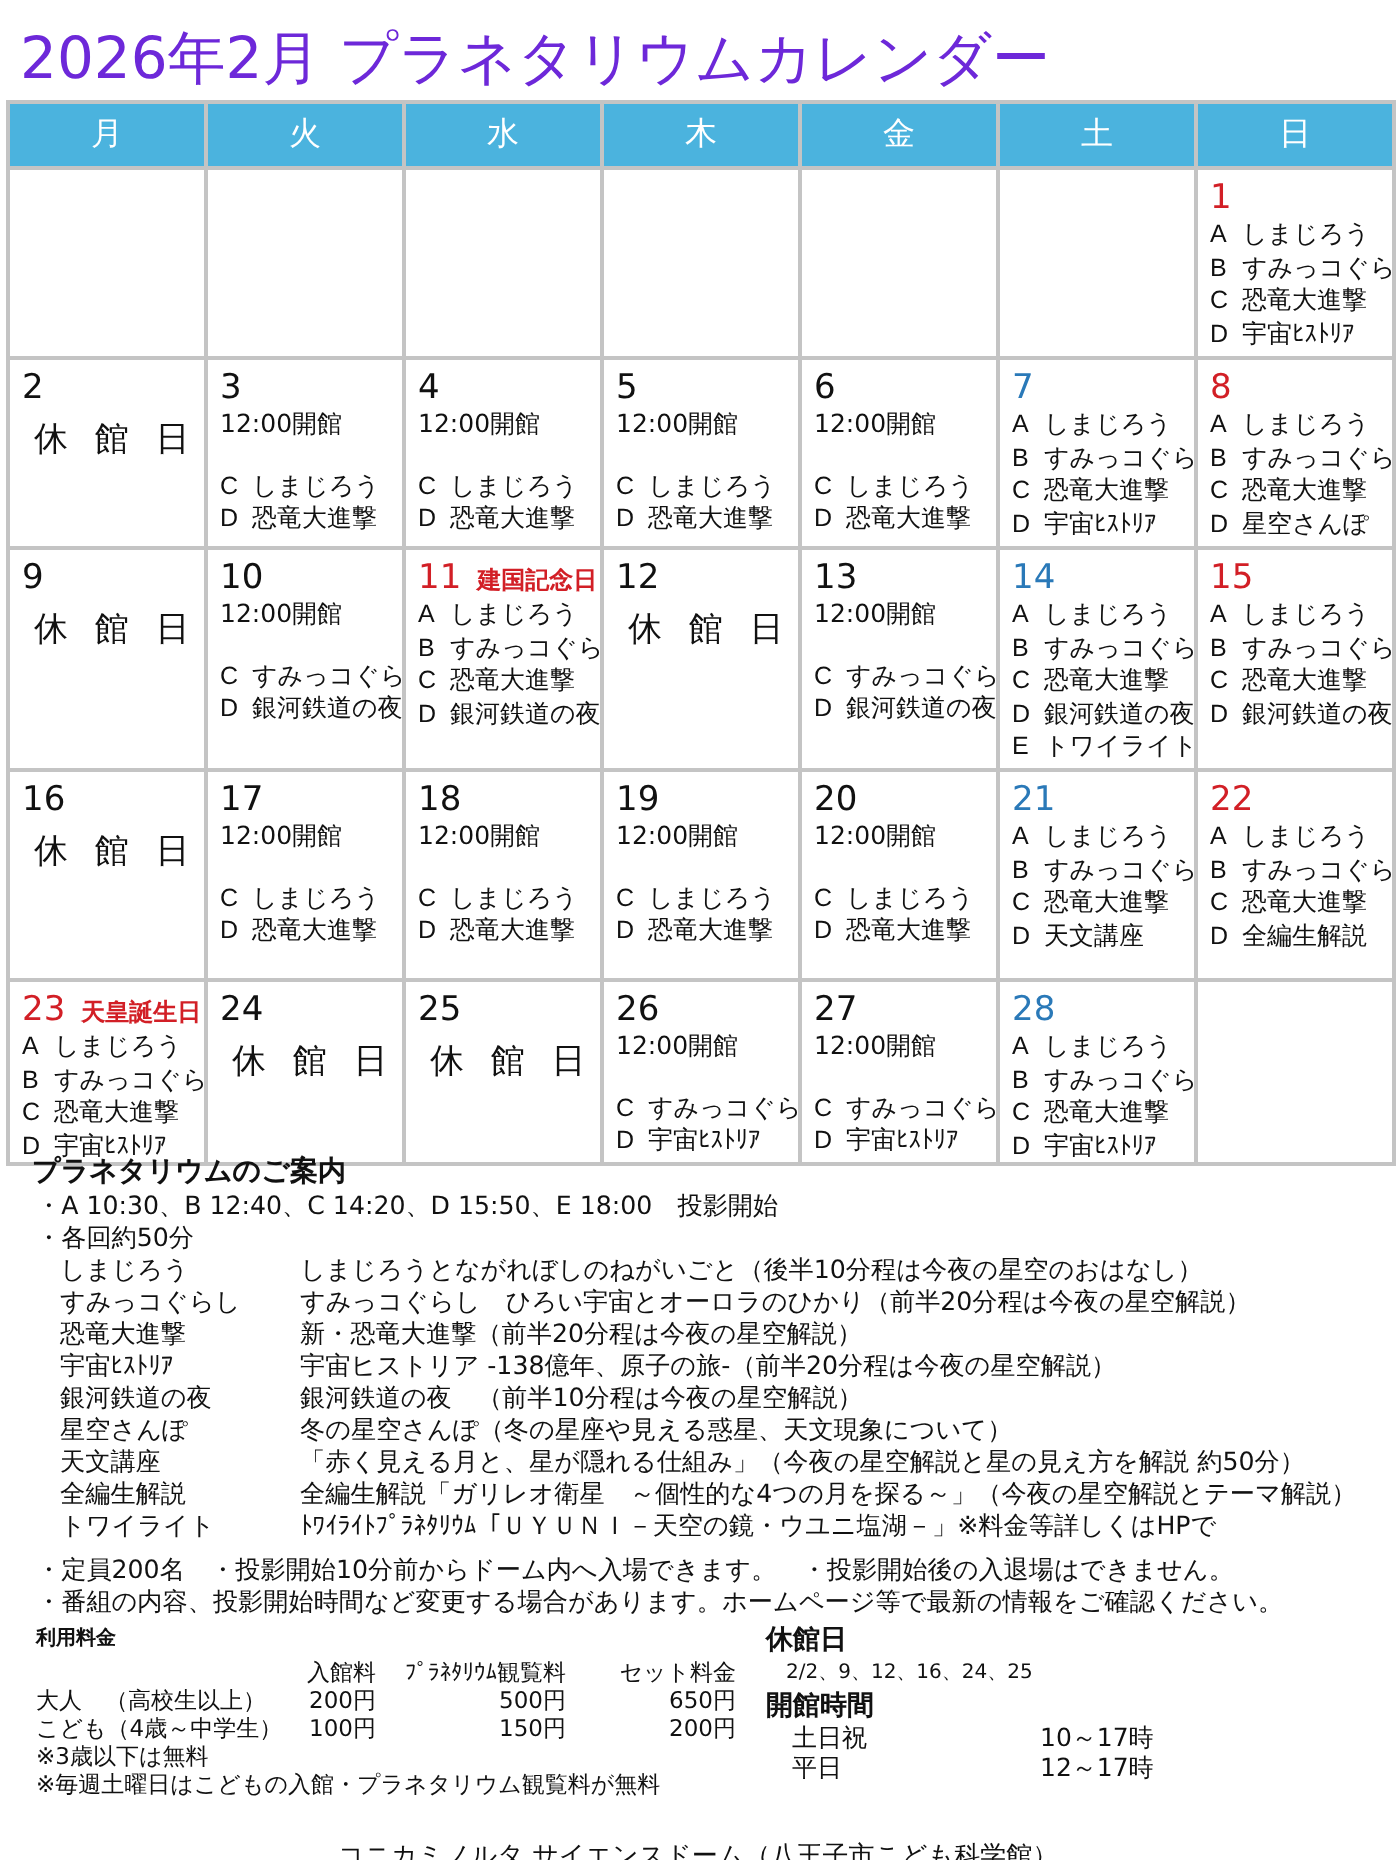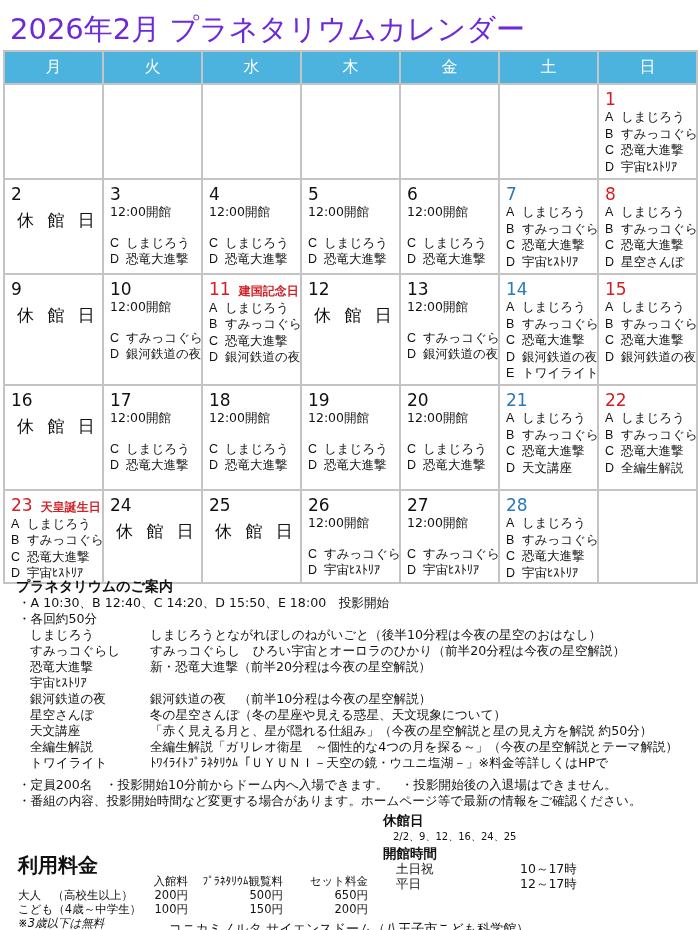--- a/index.html
+++ b/index.html
@@ -29,25 +29,25 @@
 
   .info { position: absolute; left: 18px; top: 578px; width: 670px; font-size: 12.6px; line-height: 16px; }
   .info h3 { font-size: 14px; font-weight: 700; line-height: 17px; margin-left: -2px; }
   .info .item { white-space: nowrap; }
   .prog-row { display: flex; white-space: nowrap; padding-left: 12px; }
   .prog-row .pn { width: 120px; }
   .prog-row .pd { }
   .notes { margin-top: 6px; }
 
   .fees { position: absolute; left: 18px; top: 812px; width: 360px; font-size: 11.5px; line-height: 14px; }
-  .fees h3 { font-size: 20px; font-weight: 700; line-height: 16px; margin-bottom: 1px; margin-top: 45px; }
+  .fees h3 { font-size: 10px; font-weight: 700; line-height: 16px; margin-bottom: 1px; }
   .fee-grid { display: grid; grid-template-columns: 120px 55px 95px 85px; }
   .fee-grid span { white-space: nowrap; }
   .fee-grid .num { text-align: right; padding-right: 5px; }
-  .fee-note { white-space: nowrap; font-style: italic; }
+  .fee-note { white-space: nowrap; }
 
   .hours { position: absolute; left: 383px; top: 812px; width: 300px; font-size: 12.5px; line-height: 15px; }
   .hours h3 { font-size: 13.5px; font-weight: 700; line-height: 16px; }
   .hours .dates { font-size: 10px; padding-left: 10px; line-height: 17px; }
   .hours .hrow { display: flex; padding-left: 13px; }
   .hours .hrow .hl { width: 124px; }
 
   .footer { position: absolute; left: 0; top: 920px; width: 698px; text-align: center; font-size: 13px; line-height: 17px; }
   .footer div { white-space: nowrap; }
 </style>
@@ -138,20 +138,21 @@
       <div class="prog-row">
         <span class="pn">すみっコぐらし</span>
         <span class="pd">すみっコぐらし　ひろい宇宙とオーロラのひかり（前半20分程は今夜の星空解説）</span>
       </div>
       <div class="prog-row">
         <span class="pn">恐竜大進撃</span>
         <span class="pd">新・恐竜大進撃（前半20分程は今夜の星空解説）</span>
       </div>
       <div class="prog-row">
         <span class="pn">宇宙ﾋｽﾄﾘｱ</span>
+        <span class="pd">宇宙ヒストリア -138億年、原子の旅-（前半20分程は今夜の星空解説）</span>
       </div>
       <div class="prog-row">
         <span class="pn">銀河鉄道の夜</span>
         <span class="pd">銀河鉄道の夜　（前半10分程は今夜の星空解説）</span>
       </div>
       <div class="prog-row">
         <span class="pn">星空さんぽ</span>
         <span class="pd">冬の星空さんぽ（冬の星座や見える惑星、天文現象について）</span>
       </div>
       <div class="prog-row">

